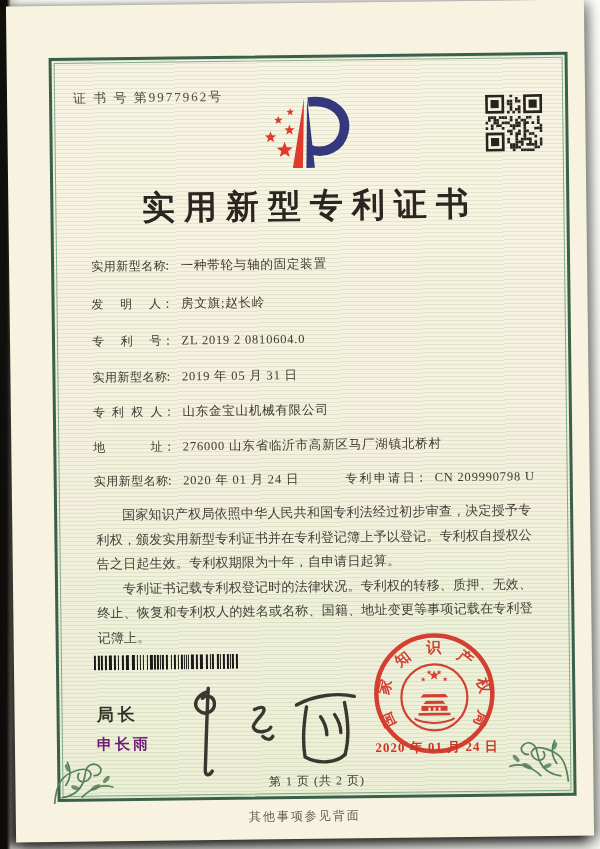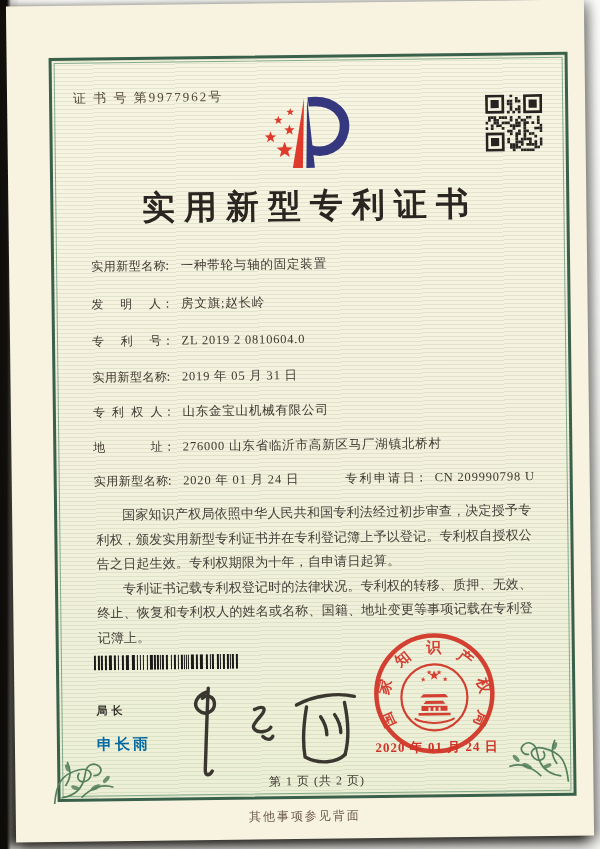--- a/index.html
+++ b/index.html
@@ -27,22 +27,22 @@
   .abs{position:absolute;}
   #cert-no{left:66px;top:84px;font-size:13px;letter-spacing:2px;color:#53493c;}
   #title{left:42px;top:181px;width:519px;text-align:center;font-size:33px;font-weight:700;
          letter-spacing:9px;color:#2a2520;}
   .row{position:absolute;left:82px;white-space:nowrap;font-size:12px;color:#3e3931;letter-spacing:.5px;}
   .flabel{display:inline-block;width:70px;text-align:justify;text-align-last:justify;text-justify:inter-character;vertical-align:bottom;overflow:visible;}
   .fvalue{margin-left:7px;font-size:12.5px;letter-spacing:.8px;}
   .grp2{margin-left:46px;}
   #paras{left:84px;top:498px;width:444px;font-size:13px;line-height:24.5px;color:#45403a;letter-spacing:.2px;}
   #paras p{margin:0;text-indent:2em;}
-  #director-title{left:82px;top:698px;font-size:11px;letter-spacing:4px;color:#35312b;font-weight:600;}
-  #director-name{left:82px;top:730px;font-size:15px;letter-spacing:3px;color:#0369a1;font-weight:600;}
+  #director-title{left:82px;top:698px;font-size:17px;letter-spacing:4px;color:#35312b;font-weight:600;}
+  #director-name{left:82px;top:730px;font-size:15px;letter-spacing:3px;color:#701a75;font-weight:600;}
   #seal-date{left:352px;top:737px;width:140px;text-align:center;font-size:13px;font-weight:700;
              color:#cf3326;letter-spacing:1px;}
   #page-no{left:42px;top:770px;width:519px;text-align:center;font-size:12px;color:#3e3931;letter-spacing:1px;}
   #back-note{left:0;top:805px;width:578px;text-align:center;font-size:12px;color:#6a584a;letter-spacing:2px;}
   .sealch{font-size:15px;font-weight:700;fill:#d23326;font-family:"Liberation Serif",serif;}
   svg{display:block;}
   #seal-svg{opacity:.93;}
   .flourish{position:absolute;z-index:3;}
 </style>
 </head>

